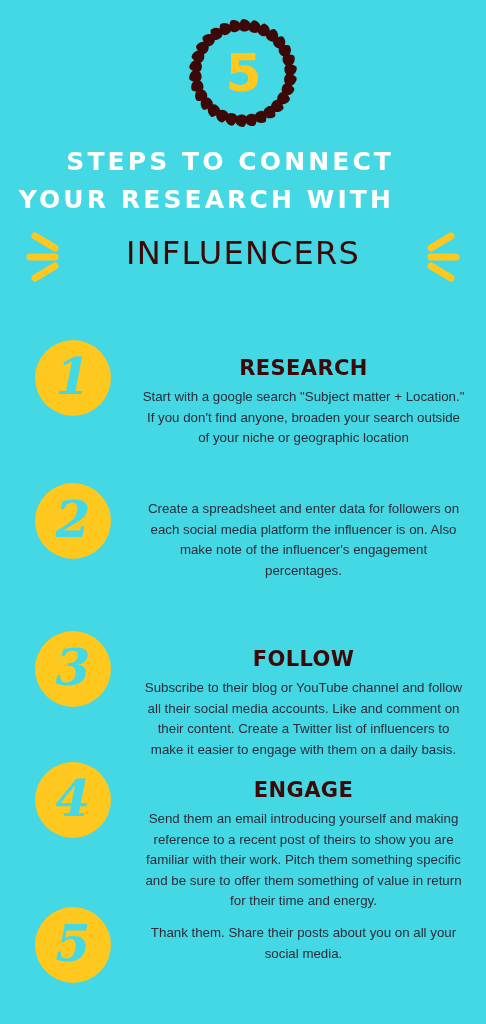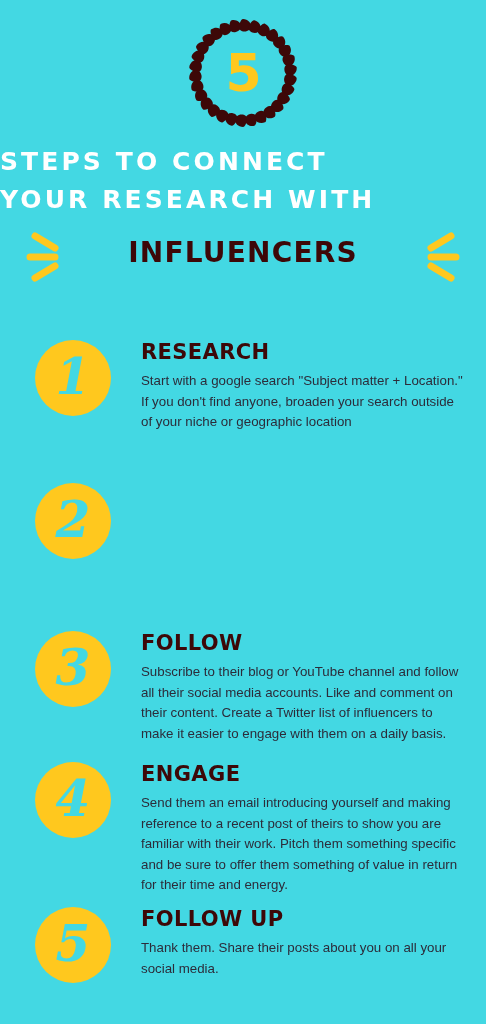--- a/index.html
+++ b/index.html
@@ -51,21 +51,21 @@
     line-height: 1;
     letter-spacing: -1px;
   }
 
   
   .title-block {
     position: absolute;
     left: 0;
     top: 143px;
     width: 394px;
-    text-align: left;
+    text-align: right;
   }
   .title-line {
     color: #ffffff;
     font-family: "DejaVu Sans", sans-serif;
     font-size: 25px;
     font-weight: bold;
     letter-spacing: 3.1px;
     line-height: 38px;
     white-space: nowrap;
   }
@@ -78,22 +78,22 @@
     height: 62px;
   }
   .influencers-word {
     position: absolute;
     left: 0;
     top: 0;
     width: 486px;
     text-align: center;
     color: #3d0808;
     font-family: "DejaVu Sans", sans-serif;
-    font-size: 28px;
-    font-weight: bold;
+    font-size: 32px;
+    font-weight: normal;
     letter-spacing: 1.2px;
     line-height: 54px;
     white-space: nowrap;
   }
   .rays { position: absolute; top: 0; width: 60px; height: 62px; }
   .rays.left  { left: 22px; }
   .rays.right { right: 22px; }
 
   
   .step {
@@ -124,22 +124,23 @@
     font-style: italic;
     font-size: 50px;
     font-weight: bold;
     line-height: 1;
     padding-bottom: 3px;
     box-sizing: border-box;
   }
   .step-body {
     position: absolute;
     left: 141px;
-    top: 0;
+    top: 16px;
     width: 325px;
+    text-align: center;
   }
   .step-title {
     color: #3d0808;
     font-family: "DejaVu Sans", sans-serif;
     font-size: 21px;
     font-weight: bold;
     letter-spacing: 0.4px;
     line-height: 24px;
     margin: 0 0 7px 0;
     white-space: nowrap;
@@ -227,20 +228,21 @@
       <p class="step-title">RESEARCH</p>
       <p class="step-text">Start with a google search "Subject matter + Location." If you don't find anyone, broaden your search outside of your niche or geographic location</p>
     </div>
   </div>
 
   <div class="step" style="top:483px">
     <div class="step-circle">
       <div class="step-num">2</div>
     </div>
     <div class="step-body">
+      <p class="step-text">Create a spreadsheet and enter data for followers on each social media platform the influencer is on. Also make note of the influencer's engagement percentages.</p>
     </div>
   </div>
 
   <div class="step" style="top:631px">
     <div class="step-circle">
       <div class="step-num">3</div>
     </div>
     <div class="step-body">
       <p class="step-title">FOLLOW</p>
       <p class="step-text">Subscribe to their blog or YouTube channel and follow all their social media accounts. Like and comment on their content. Create a Twitter list of influencers to make it easier to engage with them on a daily basis.</p>
@@ -255,18 +257,17 @@
       <p class="step-title">ENGAGE</p>
       <p class="step-text">Send them an email introducing yourself and making reference to a recent post of theirs to show you are familiar with their work. Pitch them something specific and be sure to offer them something of value in return for their time and energy.</p>
     </div>
   </div>
 
   <div class="step" style="top:907px">
     <div class="step-circle">
       <div class="step-num">5</div>
     </div>
     <div class="step-body">
-      <p class="step-title">FOLLOW UP</p>
       <p class="step-text">Thank them. Share their posts about you on all your social media.</p>
     </div>
   </div>
 
 </div>
 
 </body></html>

